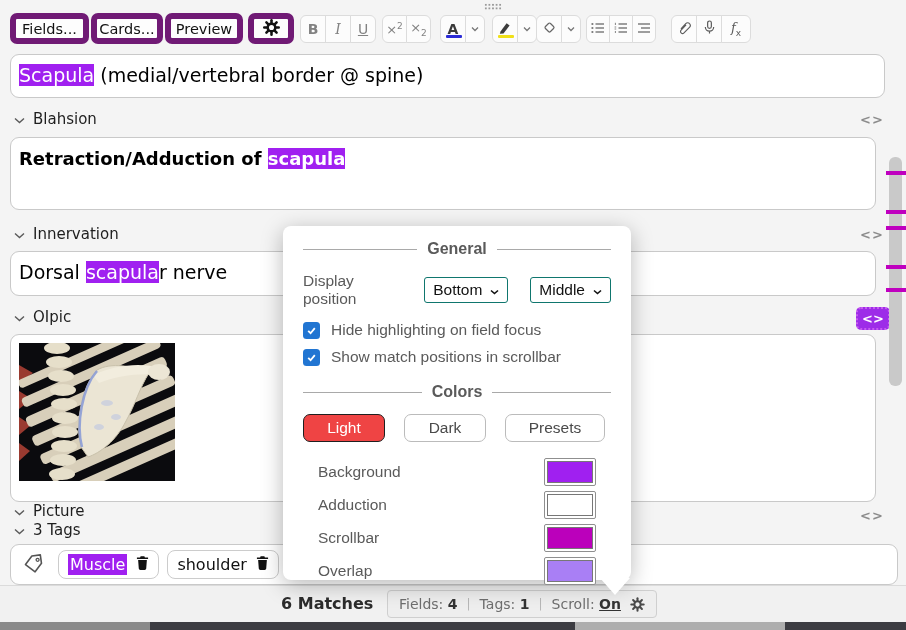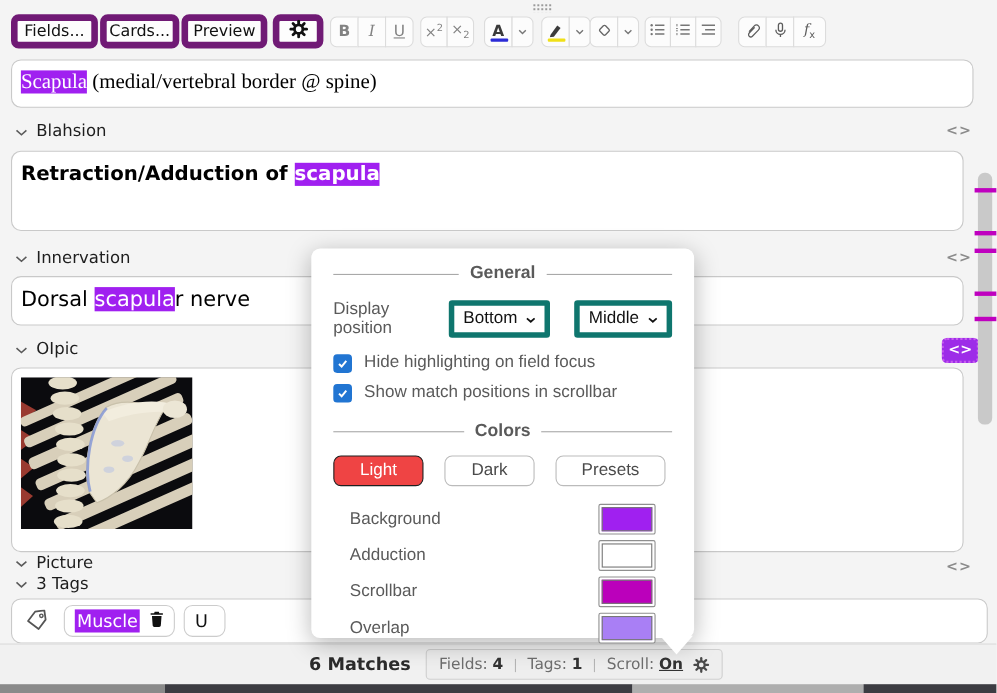--- a/index.html
+++ b/index.html
@@ -45,21 +45,21 @@
 
   
   .popup { position:absolute; left:283px; top:226px; width:348px; height:354px; background:#fff;
     border-radius:8px; box-shadow:0 5px 22px rgba(0,0,0,.28); z-index:10;
     font-family:"Liberation Sans",sans-serif; color:#555; }
   .popup-arrow { position:absolute; left:600px; top:578px; width:0; height:0; z-index:11;
     border-left:15px solid transparent; border-right:15px solid transparent; border-top:17px solid #fff; }
   .legend { display:flex; align-items:center; gap:10px; color:#5a5a5a; font-size:16px; font-weight:600; }
   .legend::before,.legend::after { content:""; flex:1; border-top:1px solid #a9a9a9; }
   .prow { display:flex; align-items:center; gap:22px; font-size:15.5px; color:#5a5a5a; }
-  .sel { display:flex; align-items:center; gap:8px; border:5px solid #0f766e; border-radius:3px;
+  .sel { display:flex; align-items:center; gap:8px; border:1px solid #0f766e; border-radius:3px;
     padding:3px 8px; font-size:15.5px; color:#111; background:#fff; }
   .cbrow { display:flex; align-items:center; gap:11px; font-size:15.5px; color:#5a5a5a; }
   .cb { width:17px; height:17px; border-radius:3.5px; background:var(--cb,#2175d2);
     display:flex; align-items:center; justify-content:center; flex:none; }
   .theme-btn { border-radius:7px; font-size:15.5px; padding:4px 0; text-align:center; }
   .theme-btn.sel-dark { background:#ef4444; color:#fff; border:1px solid #1f1f1f; }
   .theme-btn.plain { background:#fff; color:#4a4a4a; border:1px solid #bbb; }
   .crow { display:flex; align-items:center; justify-content:space-between; font-size:15.5px; color:#5a5a5a; }
   .swatch { width:52px; height:28px; border:1px solid #8f8f8f; border-radius:2px; padding:2px; background:#fff; }
   .swatch > div { width:100%; height:100%; border:1px solid #777; }
@@ -232,21 +232,21 @@
               <line x1="7" y1="12" x2="7" y2="14.5" stroke="#5c5c5c" stroke-width="1.3"></line>
             </svg></span>
       </div>
       <div class="ib" style="width:30px;">
         <span style="color:#5c5c5c;font-size:13px;"><i style="font-family:'DejaVu Serif',serif;">f</i><sub style="font-size:9px;">x</sub></span>
       </div>
     </div>
   </div>
 
   <div class="field-box" style="left:10px;top:54px;width:875px;height:44px;">
-    <div class="ftext line" style="padding:9px 0 0 8px;font-family:Liberation Serif, serif;">
+    <div class="ftext line" style="padding:9px 0 0 8px;">
       <span class="hl">Scapula</span><span> (medial/vertebral border @ spine)</span>
     </div>
   </div>
 
   <div class="sec-head" style="left:14px;top:110px;">
     <span><svg width="11" height="7" viewBox="0 0 11 7">
           <polyline points="1,1.5 5.5,5.5 10,1.5" fill="none" stroke="#5a5a5a" stroke-width="1.4"></polyline>
         </svg></span>
     <span>Blahsion</span>
   </div>
@@ -356,20 +356,27 @@
   <div class="field-box" style="left:10px;top:544px;width:888px;height:41px;">
     <div style="position:absolute;left:12px;top:9px;">
       <svg width="21" height="21" viewBox="0 0 21 21">
           <path d="M2.5 9.5 L10 2 h8.5 v8.5 L11 18 Z" fill="none" stroke="#555" stroke-width="1.6" stroke-linejoin="round" transform="rotate(-8 10 10)"></path>
           <circle cx="14.6" cy="5.8" r="1.5" fill="none" stroke="#555" stroke-width="1.3"></circle>
         </svg>
     </div>
     <div style="position:absolute;left:47px;top:5px;display:flex;gap:8px;">
       <div class="pill">
         <span class="hl">Muscle</span>
+        <span><svg width="13" height="15" viewBox="0 0 14 16">
+              <path d="M5 1.2 h4 l.6 1.3 H13 v1.6 H1 V2.5 h3.4 Z" fill="#111"></path>
+              <path d="M2.3 5.2 h9.4 l-.7 9.2 c-.06.9-.8 1.6-1.7 1.6 H4.7 c-.9 0-1.64-.7-1.7-1.6 Z" fill="#111"></path>
+            </svg></span>
+      </div>
+      <div class="pill">
+        <span>shoulder</span>
         <span><svg width="13" height="15" viewBox="0 0 14 16">
               <path d="M5 1.2 h4 l.6 1.3 H13 v1.6 H1 V2.5 h3.4 Z" fill="#111"></path>
               <path d="M2.3 5.2 h9.4 l-.7 9.2 c-.06.9-.8 1.6-1.7 1.6 H4.7 c-.9 0-1.64-.7-1.7-1.6 Z" fill="#111"></path>
             </svg></span>
       </div>
       <div class="pill" style="width:38px;overflow:hidden;justify-content:flex-start;">
         <span>U</span>
       </div>
     </div>
   </div>

